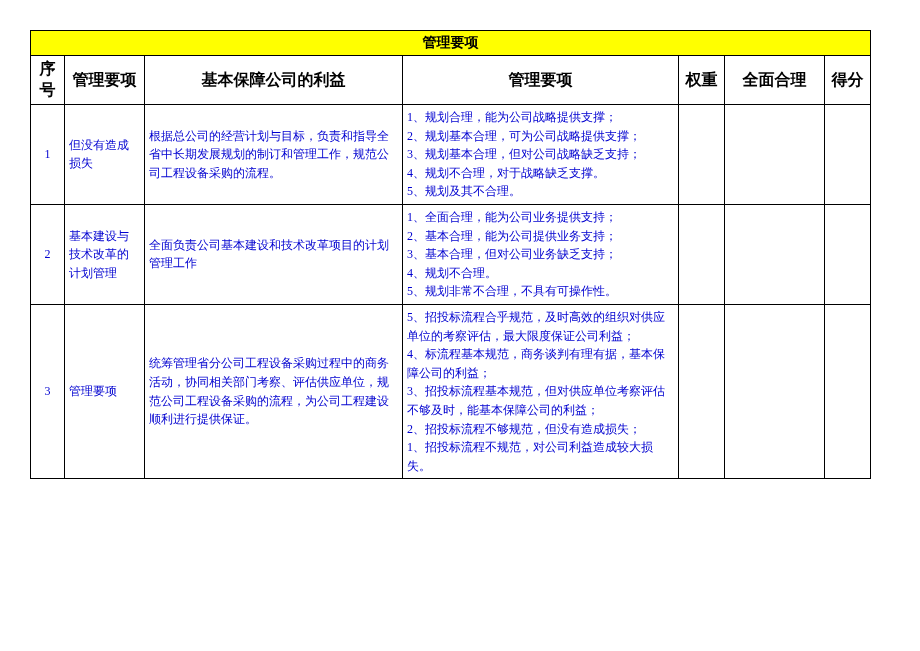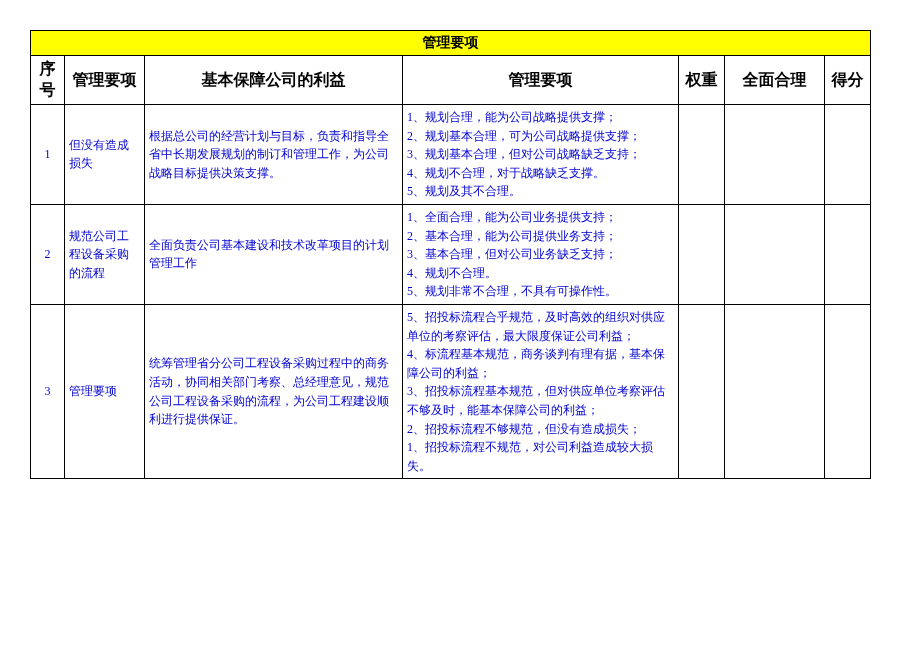--- a/index.html
+++ b/index.html
@@ -72,47 +72,47 @@
       <td class="hdr">管理要项</td>
       <td class="hdr">权重</td>
       <td class="hdr">全面合理</td>
       <td class="hdr">得分</td>
     </tr>
     </tbody>
       <tbody id="rows">
         <tr>
           <td class="blue center">1</td>
           <td class="blue lh">但没有造成损失</td>
-          <td class="blue lh">根据总公司的经营计划与目标，负责和指导全省中长期发展规划的制订和管理工作，为公司战略目标提供决策支撑。</td>
+          <td class="blue lh">根据总公司的经营计划与目标，负责和指导全省中长期发展规划的制订和管理工作，规范公司工程设备采购的流程。</td>
           <td class="blue lh" style="white-space:pre-line;">1、规划合理，能为公司战略提供支撑；
 2、规划基本合理，可为公司战略提供支撑；
 3、规划基本合理，但对公司战略缺乏支持；
 4、规划不合理，对于战略缺乏支撑。
 5、规划及其不合理。</td>
           <td></td>
           <td></td>
           <td></td>
         </tr>
         <tr>
           <td class="blue center">2</td>
-          <td class="blue lh">规范公司工程设备采购的流程</td>
+          <td class="blue lh">基本建设与技术改革的计划管理</td>
           <td class="blue lh">全面负责公司基本建设和技术改革项目的计划管理工作</td>
           <td class="blue lh" style="white-space:pre-line;">1、全面合理，能为公司业务提供支持；
 2、基本合理，能为公司提供业务支持；
 3、基本合理，但对公司业务缺乏支持；
 4、规划不合理。
 5、规划非常不合理，不具有可操作性。</td>
           <td></td>
           <td></td>
           <td></td>
         </tr>
         <tr>
           <td class="blue center">3</td>
           <td class="blue lh">管理要项</td>
-          <td class="blue lh">统筹管理省分公司工程设备采购过程中的商务活动，协同相关部门考察、总经理意见，规范公司工程设备采购的流程，为公司工程建设顺利进行提供保证。</td>
+          <td class="blue lh">统筹管理省分公司工程设备采购过程中的商务活动，协同相关部门考察、评估供应单位，规范公司工程设备采购的流程，为公司工程建设顺利进行提供保证。</td>
           <td class="blue lh" style="white-space:pre-line;">5、招投标流程合乎规范，及时高效的组织对供应单位的考察评估，最大限度保证公司利益；
 4、标流程基本规范，商务谈判有理有据，基本保障公司的利益；
 3、招投标流程基本规范，但对供应单位考察评估不够及时，能基本保障公司的利益；
 2、招投标流程不够规范，但没有造成损失；
 1、招投标流程不规范，对公司利益造成较大损失。</td>
           <td></td>
           <td></td>
           <td></td>
         </tr>
       </tbody>

